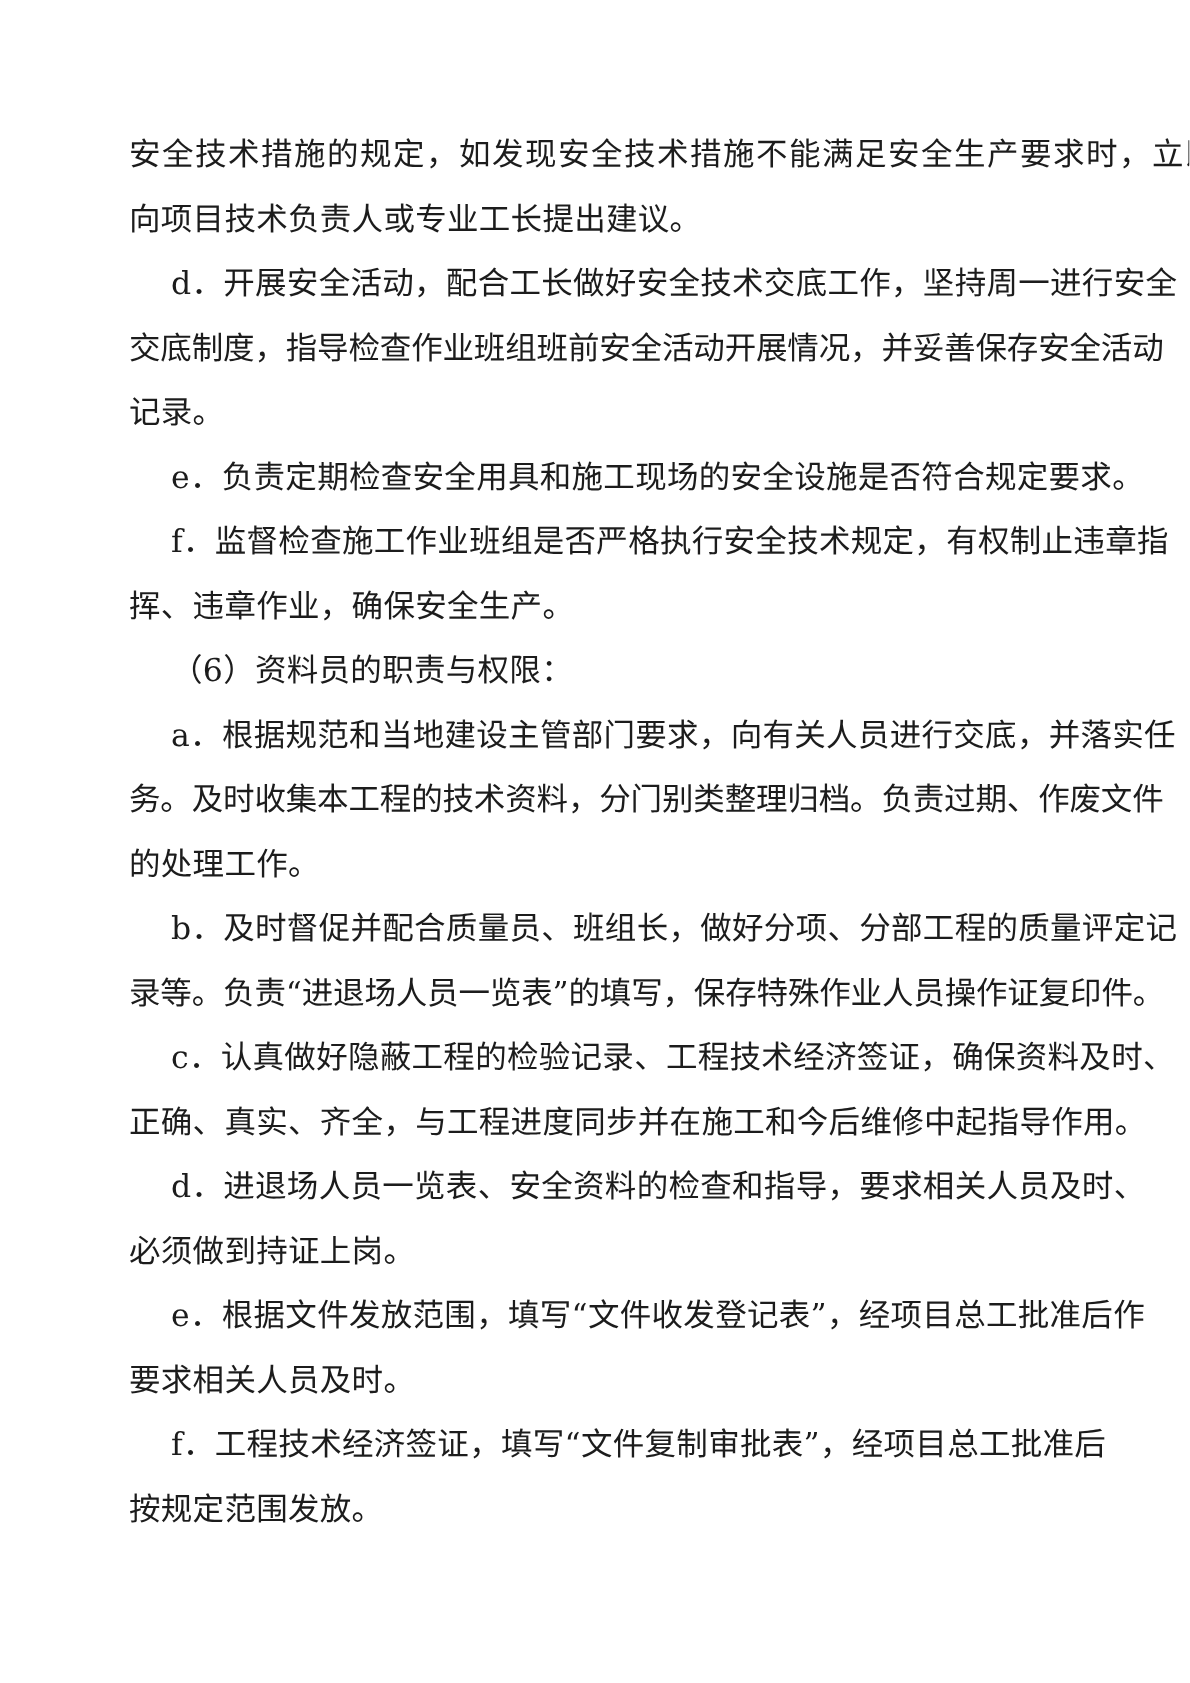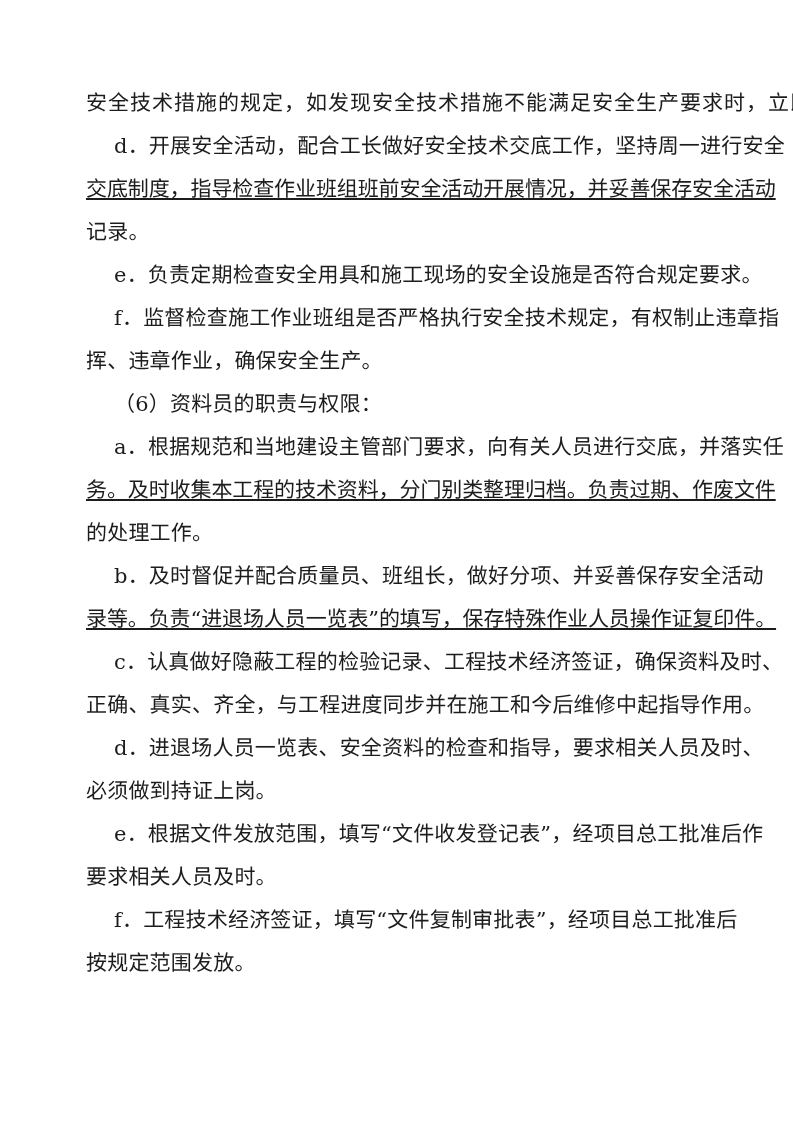--- a/index.html
+++ b/index.html
@@ -38,44 +38,44 @@
     -webkit-font-smoothing: antialiased;
   }
 
   
   .doc-line.indent {
     text-indent: 28px;
   }
 
   .doc-line.tight {
     letter-spacing: -0.1px;
-    text-decoration: underline;
   }
 
   .doc-line.loose {
     letter-spacing: 1.0px;
   }
 </style>
 </head>
 <body style="color: rgb(28, 28, 28);">
 
 <div class="page" style="background: rgb(255, 255, 255);">
   <div class="text-column" id="text-column">
       <div class="doc-line loose">安全技术措施的规定，如发现安全技术措施不能满足安全生产要求时，立即</div>
+      <div class="doc-line">向项目技术负责人或专业工长提出建议。</div>
       <div class="doc-line indent">d．开展安全活动，配合工长做好安全技术交底工作，坚持周一进行安全</div>
       <div class="doc-line tight">交底制度，指导检查作业班组班前安全活动开展情况，并妥善保存安全活动</div>
       <div class="doc-line">记录。</div>
       <div class="doc-line indent">e．负责定期检查安全用具和施工现场的安全设施是否符合规定要求。</div>
       <div class="doc-line indent">f．监督检查施工作业班组是否严格执行安全技术规定，有权制止违章指</div>
       <div class="doc-line">挥、违章作业，确保安全生产。</div>
       <div class="doc-line indent">（6）资料员的职责与权限：</div>
       <div class="doc-line indent">a．根据规范和当地建设主管部门要求，向有关人员进行交底，并落实任</div>
       <div class="doc-line tight">务。及时收集本工程的技术资料，分门别类整理归档。负责过期、作废文件</div>
       <div class="doc-line">的处理工作。</div>
-      <div class="doc-line indent">b．及时督促并配合质量员、班组长，做好分项、并妥善保存安全活动</div>
+      <div class="doc-line indent">b．及时督促并配合质量员、班组长，做好分项、分部工程的质量评定记</div>
       <div class="doc-line tight">录等。负责“进退场人员一览表”的填写，保存特殊作业人员操作证复印件。</div>
       <div class="doc-line indent">c．认真做好隐蔽工程的检验记录、工程技术经济签证，确保资料及时、</div>
       <div class="doc-line">正确、真实、齐全，与工程进度同步并在施工和今后维修中起指导作用。</div>
       <div class="doc-line indent">d．进退场人员一览表、安全资料的检查和指导，要求相关人员及时、</div>
       <div class="doc-line">必须做到持证上岗。</div>
       <div class="doc-line indent">e．根据文件发放范围，填写“文件收发登记表”，经项目总工批准后作</div>
       <div class="doc-line">要求相关人员及时。</div>
       <div class="doc-line indent">f．工程技术经济签证，填写“文件复制审批表”，经项目总工批准后</div>
       <div class="doc-line">按规定范围发放。</div>
     </div>

